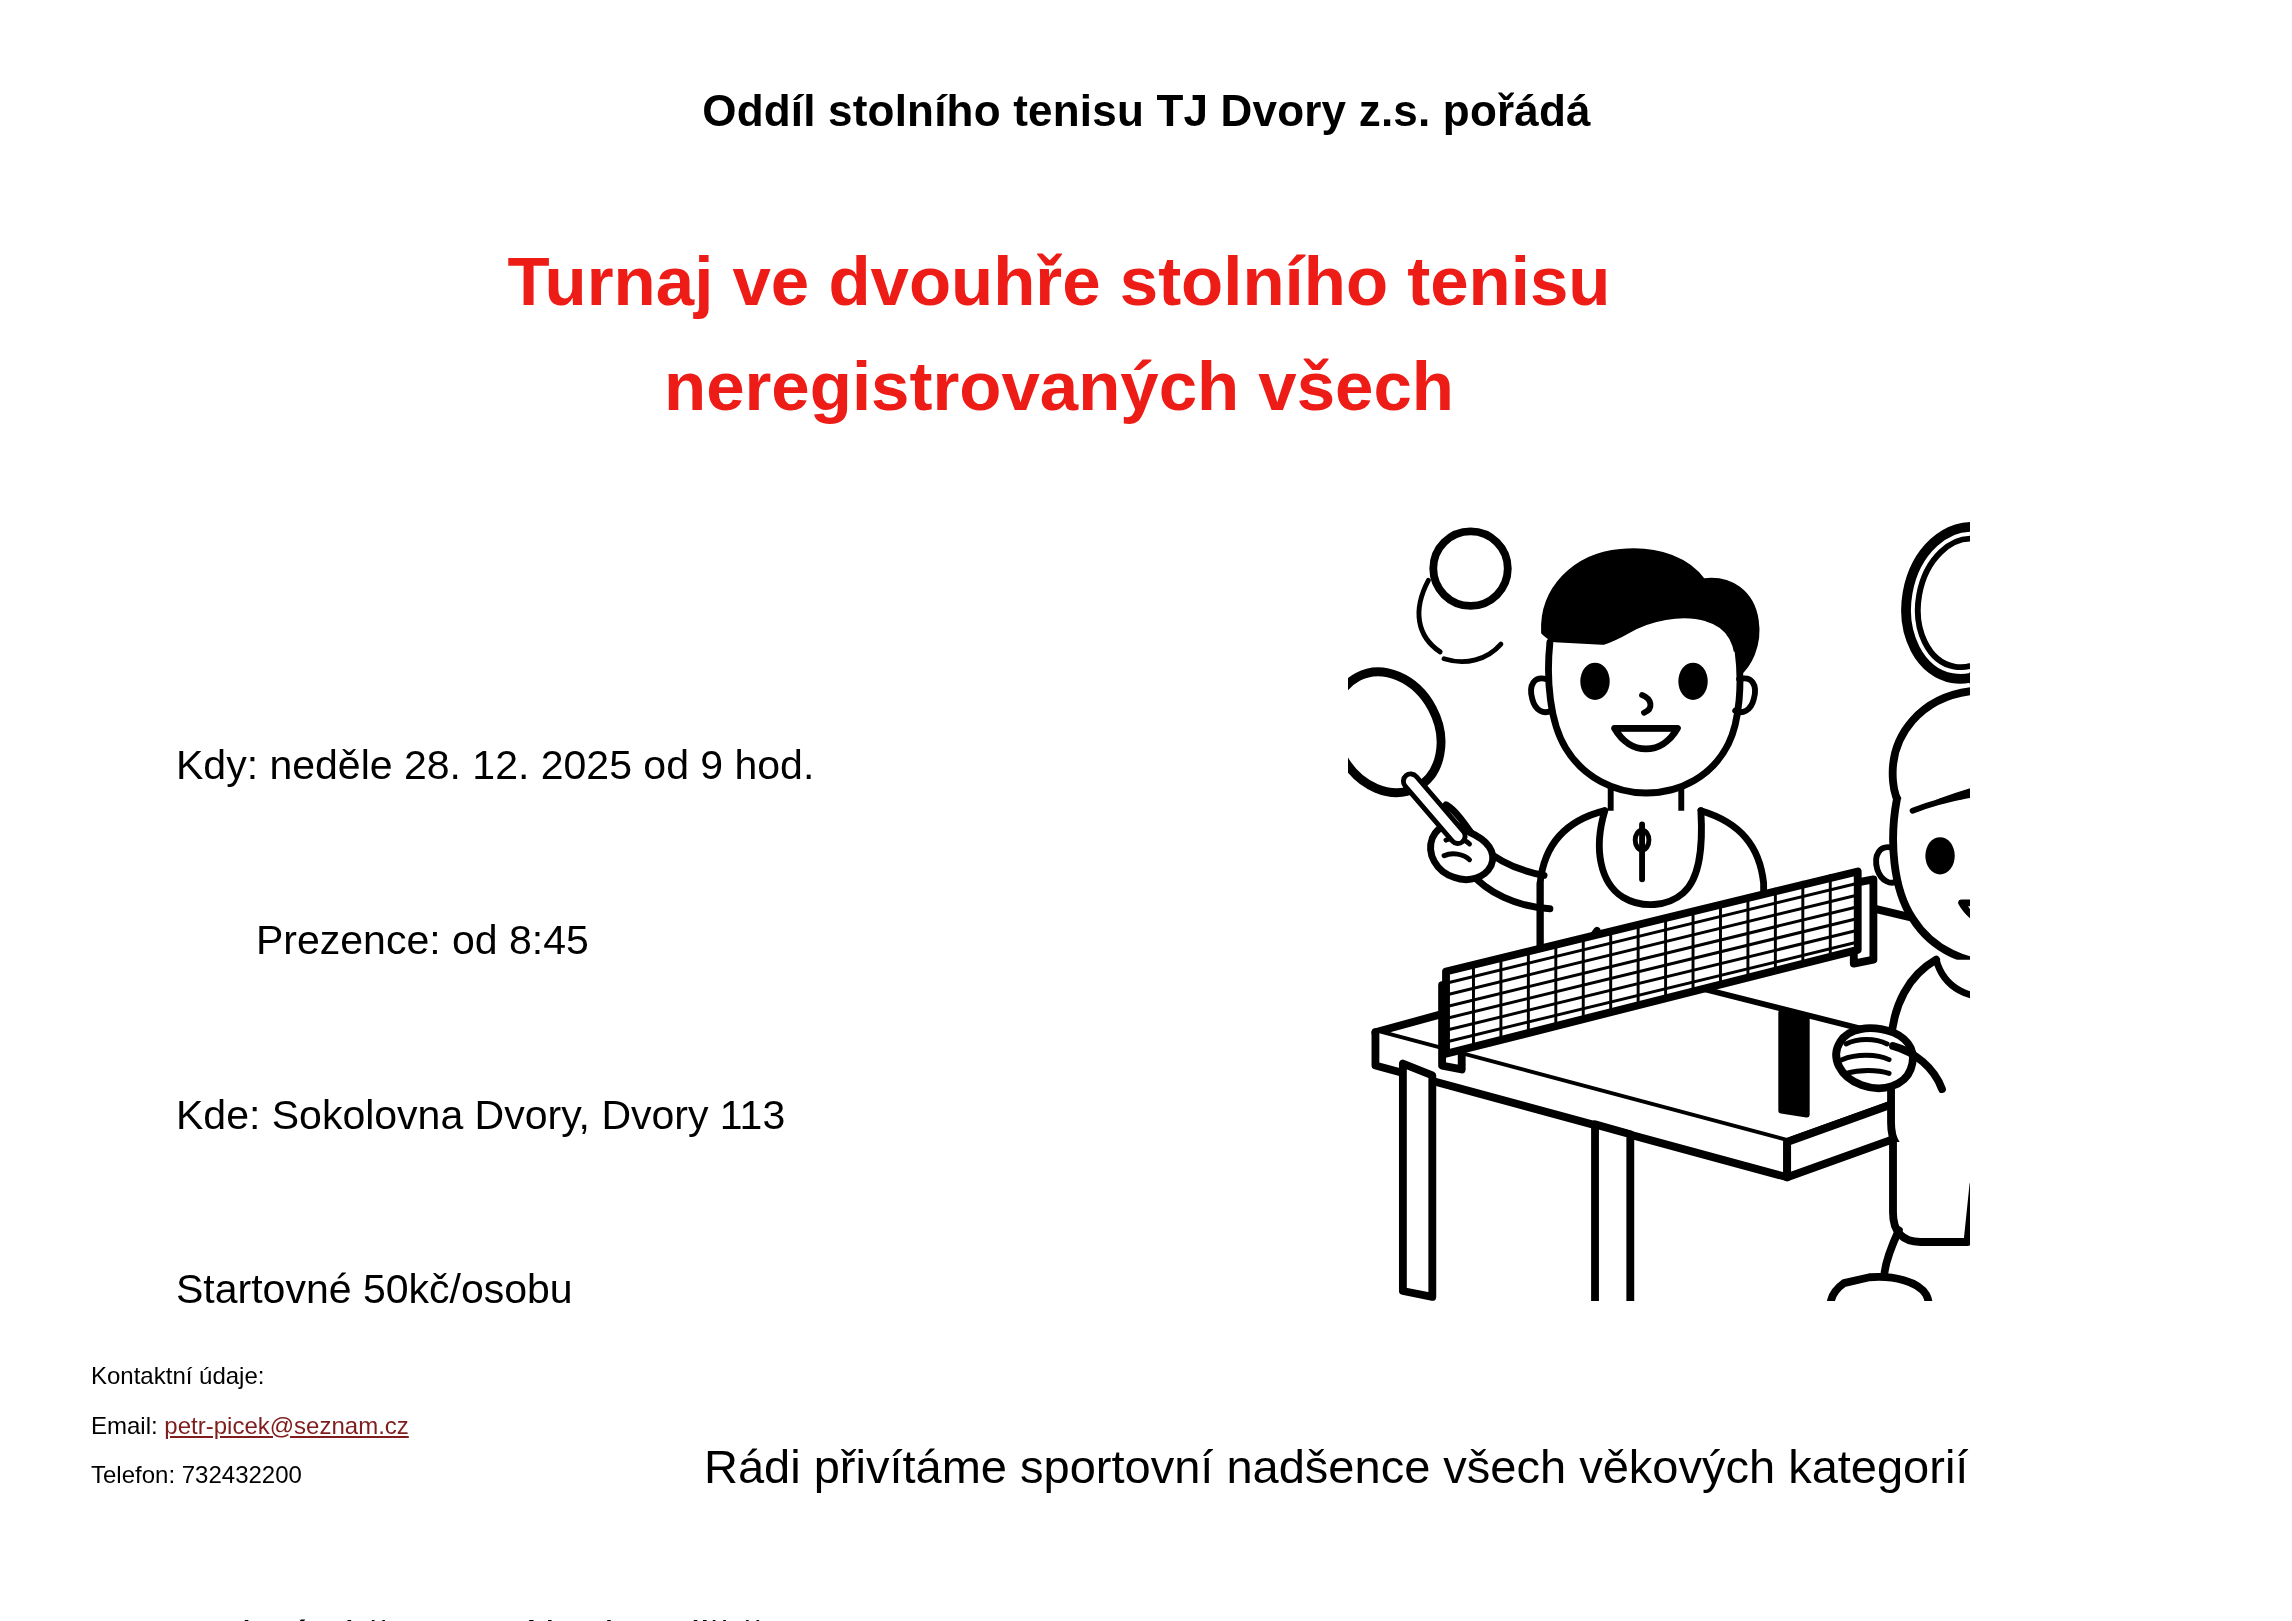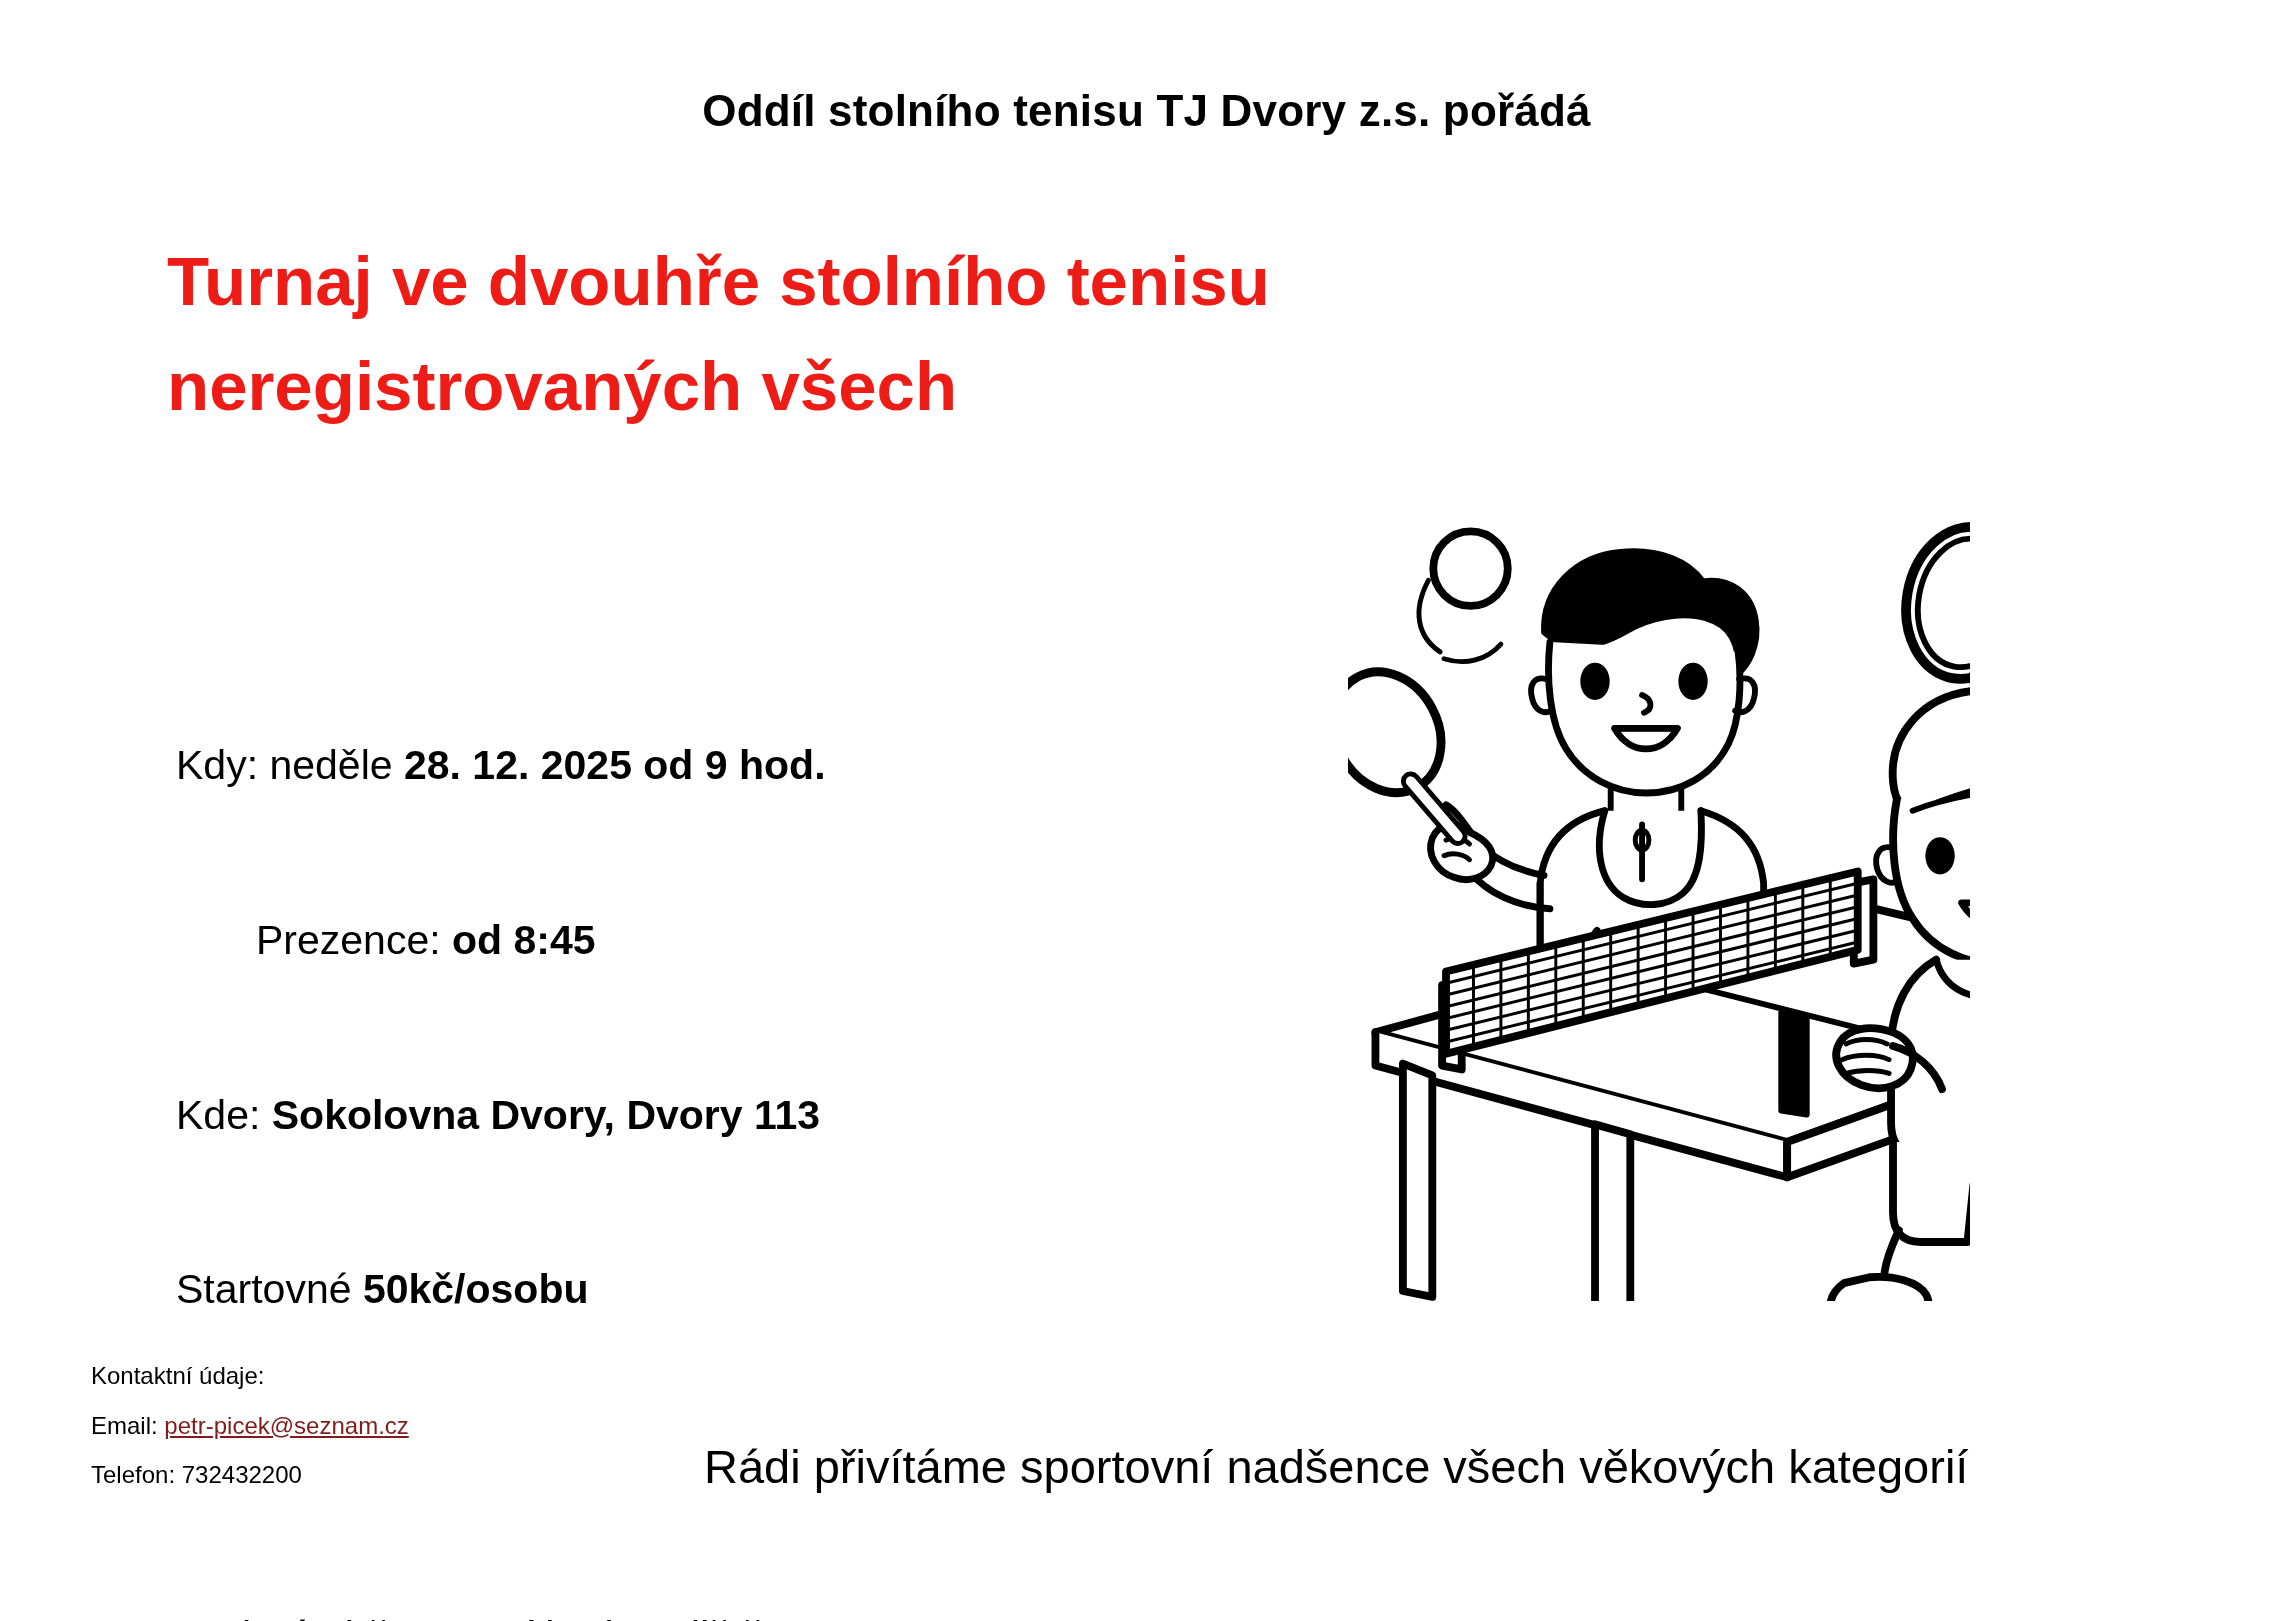--- a/index.html
+++ b/index.html
@@ -27,40 +27,41 @@
     text-align: center;
     font-size: 44px;
     font-weight: bold;
     letter-spacing: 0.2px;
   }
   .title {
     position: absolute;
     left: 167px;
     top: 230px;
     width: 1784px;
+    text-align: center;
     color: #ed1c16;
     font-size: 69px;
     font-weight: bold;
     line-height: 1.52;
   }
   .title .line2 { display: block; }
 
   
   .details {
     position: absolute;
     left: 176px;
     top: 620px;
     width: 1137px;
     font-size: 41px;
     line-height: 1.42;
     white-space: pre-wrap;
   }
   .details .row { display: block; }
   .details .indent { padding-left: 80px; }
-  .details b { font-weight: bold; }
+  .details b { font-weight: normal; }
   .gap { display: block; height: 55px; }
 
   
   .contact {
     position: absolute;
     left: 91px;
     top: 1364px;
     font-size: 24px;
     line-height: 1.0;
   }

